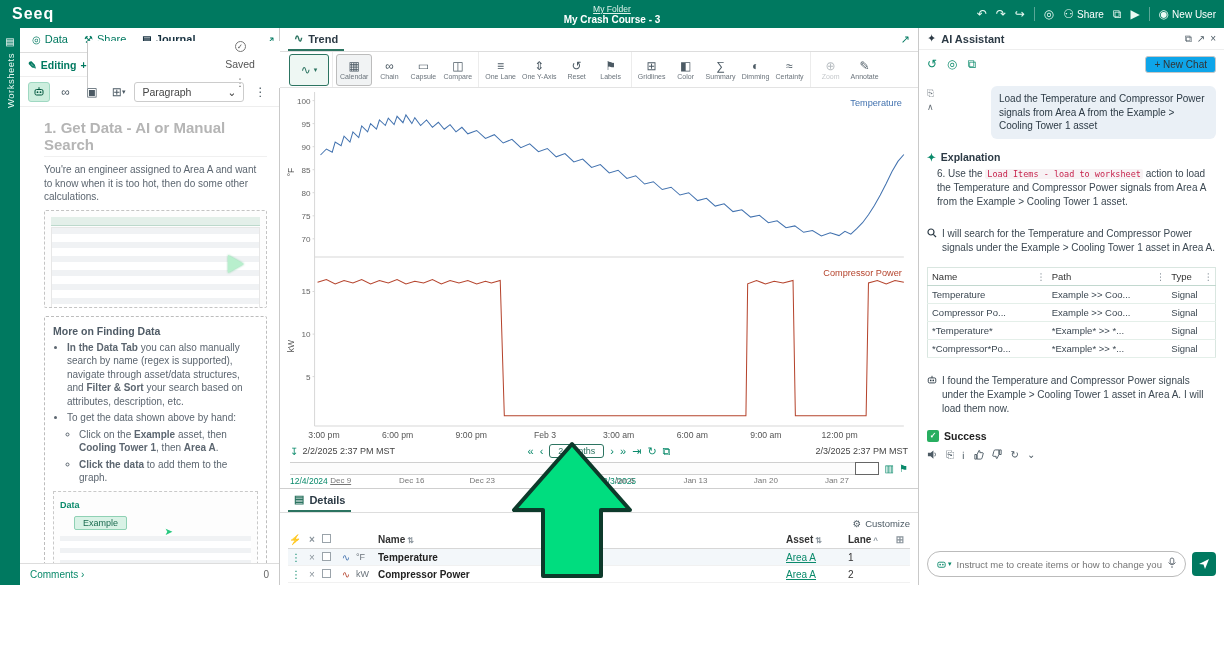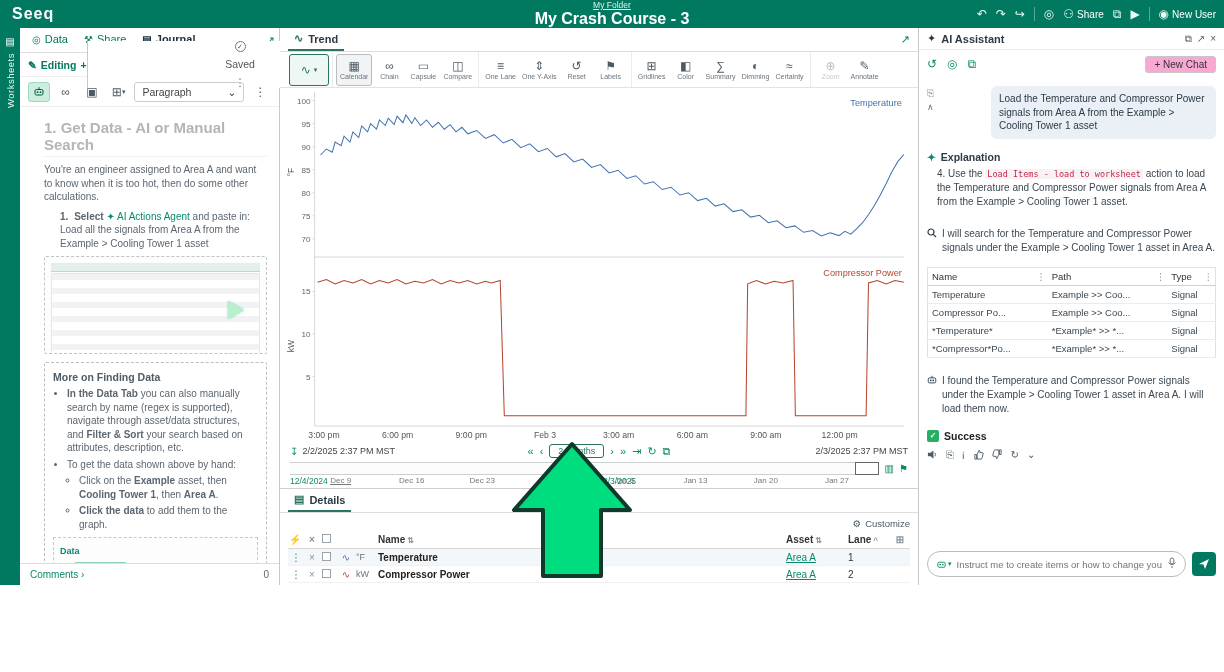--- a/index.html
+++ b/index.html
@@ -5,21 +5,21 @@
   *{box-sizing:border-box;margin:0;padding:0}
   html,body{width:1224px;height:672px;overflow:hidden}
   body{font-family:"Liberation Sans",sans-serif;font-size:11px;color:#333;background:#fff}
   .app{position:relative;width:1224px;height:585px;display:flex;flex-direction:column}
 
   
   .topbar{height:28px;background:#007960;color:#fff;display:flex;align-items:center;padding:0 8px;position:relative;flex:none}
   .logo{font-size:16px;font-weight:bold;letter-spacing:1px;padding:0 14px 0 4px}
   .topcenter{position:absolute;left:0;right:0;top:0;height:28px;display:flex;flex-direction:column;align-items:center;justify-content:center;pointer-events:none}
   .topcenter .folder{font-size:8.5px;text-decoration:underline;color:#dff3ec}
-  .topcenter .title{font-size:16px;font-weight:bold;color:#fff}
+  .topcenter .title{font-size:10px;font-weight:bold;color:#fff}
   .topright{margin-left:auto;display:flex;align-items:center;gap:9px;font-size:12px}
   .topright .tico{color:#eafaf3;font-size:12px;line-height:1;cursor:pointer}
   .topright .tlabel{font-size:10px;display:flex;align-items:center;gap:3px}
   .topsep{width:1px;height:14px;background:rgba(255,255,255,.35)}
 
   .main{flex:1;display:flex;min-height:0}
 
   
   .strip{width:20px;background:#007960;color:#fff;display:flex;flex-direction:column;align-items:center;padding-top:8px;gap:6px;flex:none}
   .strip .sico{font-size:10px}
@@ -119,21 +119,21 @@
 
   
   .right{width:306px;border-left:1px solid #c9c9c9;display:flex;flex-direction:column;flex:none;background:#fff}
   .ai-head{display:flex;align-items:center;height:22px;padding:0 8px;gap:5px;border-bottom:1px solid #eee;flex:none}
   .ai-head .sp{color:#2c3a45;font-size:11px}
   .ai-title{font-size:11px;font-weight:bold;color:#2c3a45}
   .ai-head .hic{color:#4c5a64;font-size:10px;cursor:pointer}
   .ai-head .grow{margin-left:auto}
   .ai-actions{display:flex;align-items:center;height:28px;padding:0 8px;gap:10px;flex:none}
   .ai-actions .aic{color:#0a8a6b;font-size:12px;cursor:pointer}
-  .newchat{margin-left:auto;border:1px solid #c7c7c7;border-radius:3px;background:#f9a8d4;font-size:10px;color:#333;padding:2px 8px;cursor:pointer}
+  .newchat{margin-left:auto;border:1px solid #c7c7c7;border-radius:3px;background:#0ea5e9;font-size:10px;color:#333;padding:2px 8px;cursor:pointer}
   .ai-scroll{flex:1;overflow:hidden;padding:4px 8px;min-height:0;display:flex;flex-direction:column}
   .msg-row{display:flex;gap:5px;margin:4px 0 8px}
   .msg-tools{display:flex;flex-direction:column;gap:3px;color:#6a737b;font-size:9px;padding-top:2px}
   .msg-bubble{margin-left:auto;background:#eaf0f6;border-radius:6px;padding:6px 8px;font-size:10px;line-height:1.35;color:#2c3a45;max-width:225px}
   .exp-head{display:flex;align-items:center;gap:5px;font-size:10.5px;font-weight:bold;color:#2c3a45;margin:4px 0}
   .exp-head .sp{color:#0a8a6b}
   .exp-text{font-size:10px;line-height:1.4;color:#3c4852;margin:0 0 10px 10px}
   code.inl{font-family:"DejaVu Sans Mono",monospace;font-size:8.5px;color:#c7254e;background:#f7f2f4;border-radius:2px;padding:0 2px}
   .ai-p{display:flex;gap:5px;font-size:10px;line-height:1.4;color:#3c4852;margin:8px 0}
   .ai-p .pic{flex:none;color:#2c3a45;margin-top:1px}
@@ -248,25 +248,20 @@
         <span class="fmt-sel">
           <span>Paragraph</span>
           <span>⌄</span>
         </span>
         <span class="fmt-btn" style="margin-left:auto">⋮</span>
       </div>
 
       <div class="lp-doc">
         <div class="doc-h">1. Get Data - AI or Manual Search</div>
         <p class="doc-p">You're an engineer assigned to Area A and want to know when it is too hot, then do some other calculations.</p>
-        <div class="doc-step">
-          <b class="num">1.</b>
-          <b>Select </b><span class="tlink"><span>✦</span> <span>AI Actions Agent</span></span><span> and paste in:</span><br>
-          <span>Load all the signals from Area A from the Example &gt; Cooling Tower 1 asset</span>
-        </div>
 
         <div class="thumb">
           <div class="mini-head"></div>
           <div class="bars" style="margin-top:10px"></div>
           <div class="green-arrow"></div>
         </div>
 
         <div class="dashed-box">
           <div class="doc-sub">More on Finding Data</div>
           <ul class="doc-ul">
@@ -534,21 +529,21 @@
             <span>⎘</span>
             <span>∧</span>
           </span>
           <div class="msg-bubble">Load the Temperature and Compressor Power signals from Area A from the Example &gt; Cooling Tower 1 asset</div>
         </div>
 
         <div class="exp-head">
           <span class="sp">✦</span>
           <span>Explanation</span>
         </div>
-        <p class="exp-text"><span>4. Use the </span><code class="inl">Load Items - load to worksheet</code><span> action to load the Temperature and Compressor Power signals from Area A from the Example &gt; Cooling Tower 1 asset.</span></p>
+        <p class="exp-text"><span>6. Use the </span><code class="inl">Load Items - load to worksheet</code><span> action to load the Temperature and Compressor Power signals from Area A from the Example &gt; Cooling Tower 1 asset.</span></p>
 
         <div class="ai-p">
           <span class="pic">
             <svg width="10" height="10" viewBox="0 0 10 10">
                 <circle cx="4" cy="4" r="3" fill="none" stroke="#2c3a45" stroke-width="1.2"></circle>
                 <line x1="6.3" y1="6.3" x2="9" y2="9" stroke="#2c3a45" stroke-width="1.2"></line>
               </svg>
           </span>
           <span>I will search for the Temperature and Compressor Power signals under the Example &gt; Cooling Tower 1 asset in Area A.</span>
         </div>

